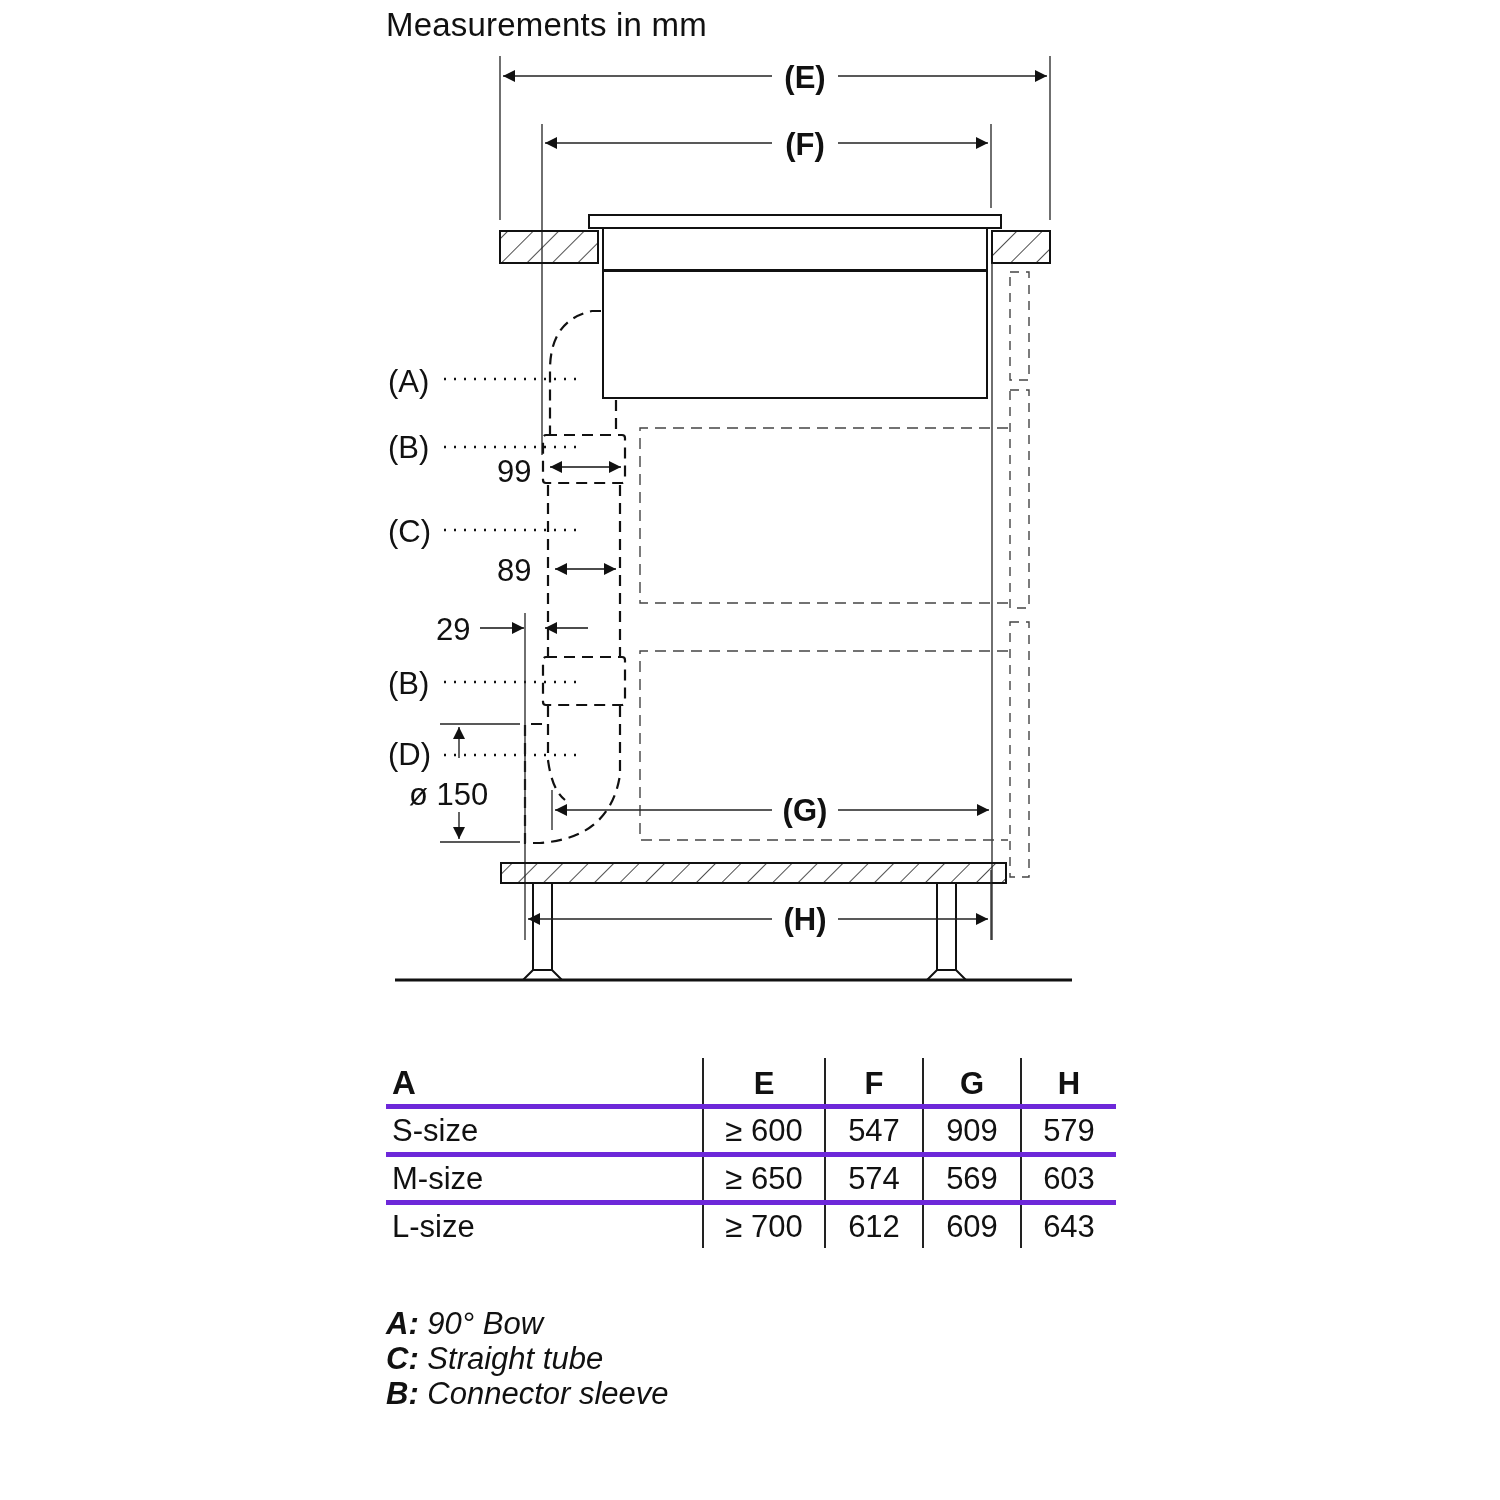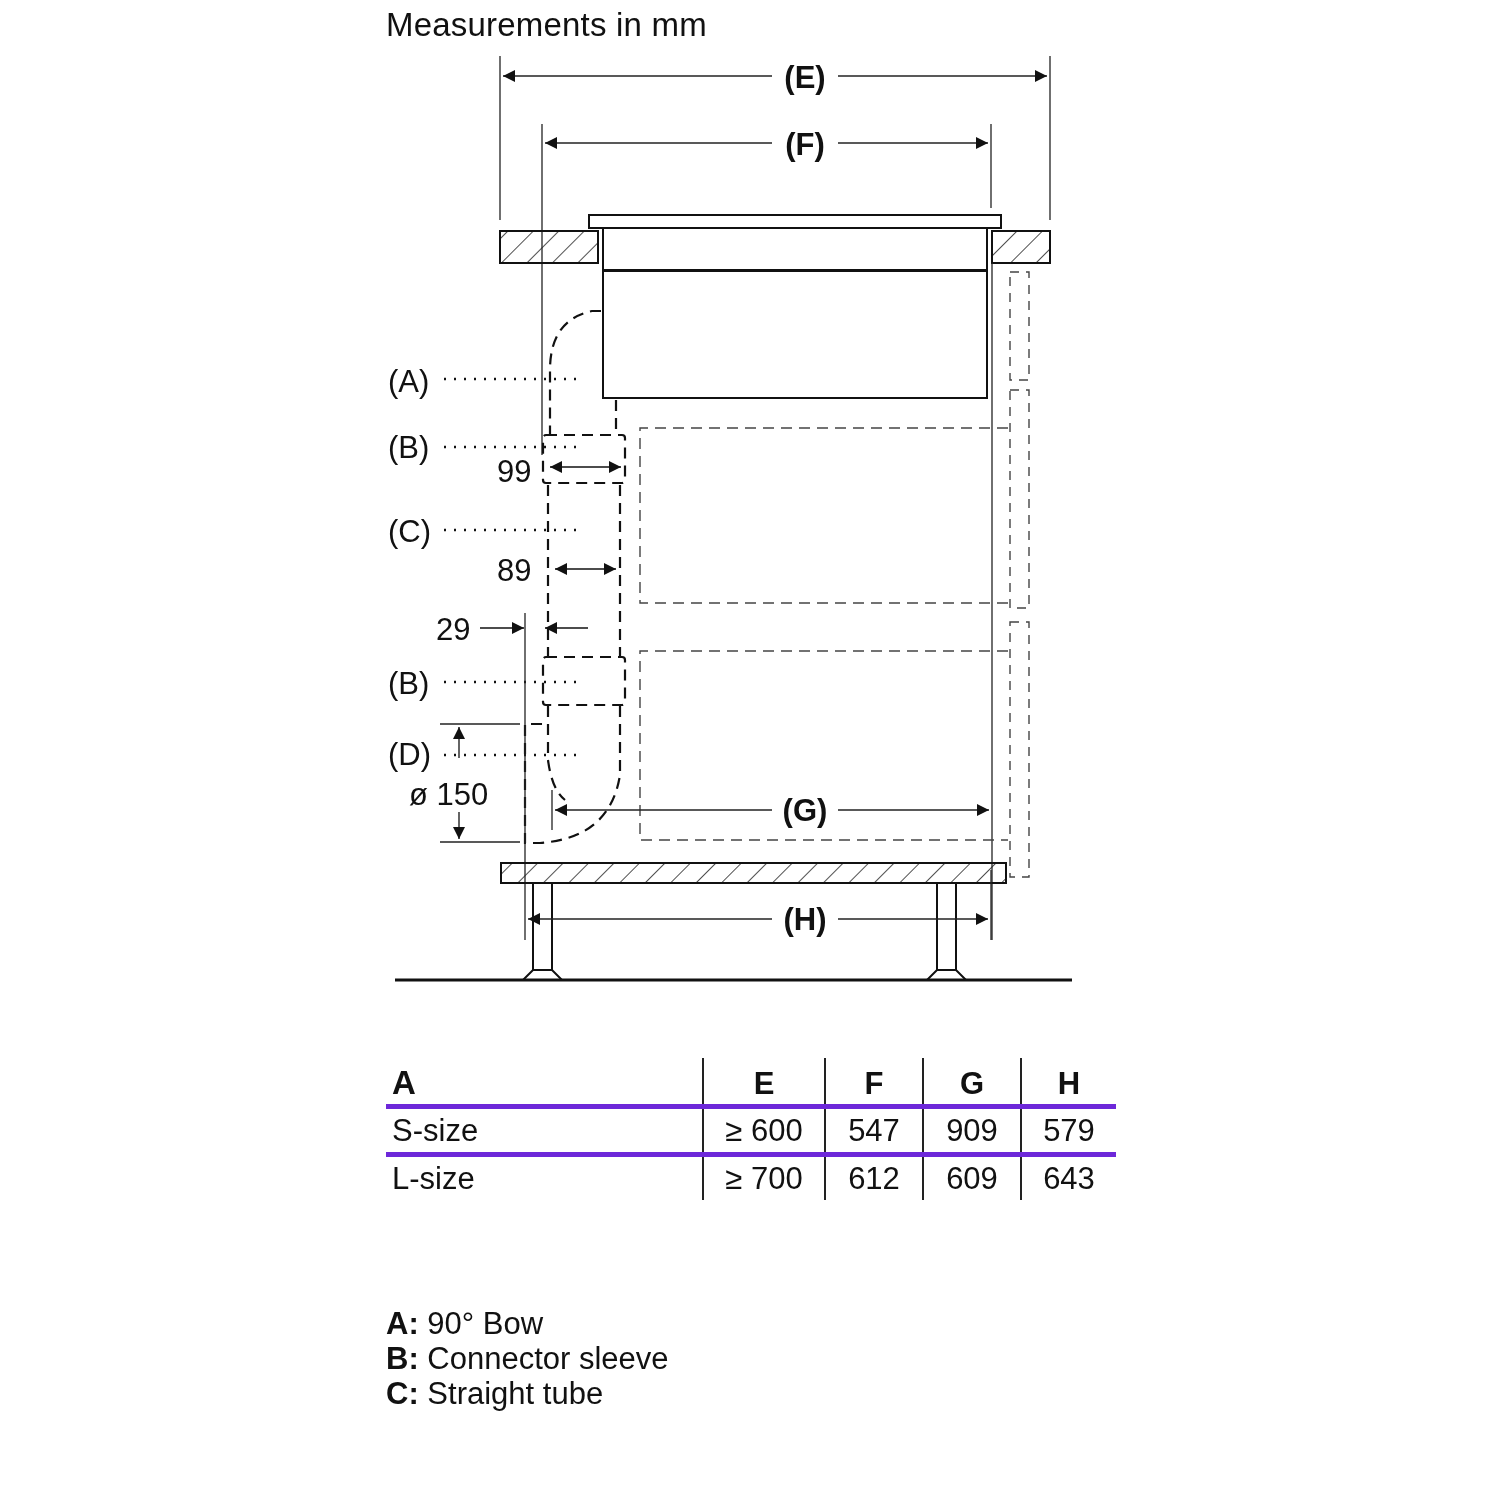--- a/index.html
+++ b/index.html
@@ -12,21 +12,21 @@
   table.dims { position:absolute; left:386px; top:1058px; border-collapse:collapse; font-size:31px; }
   table.dims th { font-weight:bold; height:44px; vertical-align:bottom; padding:0 0 2px 0; text-align:center; }
   table.dims th.first { text-align:left; padding-left:6px; font-size:33px; }
   table.dims td { height:43px; padding:0; text-align:center; border-top:5px solid #6d28d9; }
   table.dims td.first { text-align:left; padding-left:6px; width:310px; }
   table.dims th.first { width:310px; }
   table.dims .c1 { width:120px; border-left:2px solid #222; }
   table.dims .c2 { width:96px; border-left:2px solid #222; }
   table.dims .c3 { width:96px; border-left:2px solid #222; }
   table.dims .c4 { width:94px; border-left:2px solid #222; }
-  .legend { position:absolute; left:386px; top:1306px; font-size:31px; line-height:35px; }
+  .legend { position:absolute; left:386px; top:1306px; font-size:31px; line-height:35px;font-style:italic; }
   .legend .row { white-space:nowrap; }
   .legend .key { font-weight:bold; }
 </style>
 </head>
 <body>
 
 <div class="title">Measurements in mm</div>
 
 <svg class="drawing" width="1500" height="1040" viewBox="0 0 1500 1040" xmlns="http://www.w3.org/2000/svg">
   <defs>
@@ -166,35 +166,42 @@
   </thead>
   <tbody>
     <tr>
       <td class="first">S-size</td>
       <td class="c1">≥ 600</td>
       <td class="c2">547</td>
       <td class="c3">909</td>
       <td class="c4">579</td>
     </tr>
     <tr>
+      <td class="first">M-size</td>
+      <td class="c1">≥ 650</td>
+      <td class="c2">574</td>
+      <td class="c3">569</td>
+      <td class="c4">603</td>
+    </tr>
+    <tr>
       <td class="first">L-size</td>
       <td class="c1">≥ 700</td>
       <td class="c2">612</td>
       <td class="c3">609</td>
       <td class="c4">643</td>
     </tr>
   </tbody>
 </table>
 
 <div class="legend">
   <div class="row">
     <span class="key">A:</span>
     <span>90° Bow</span>
   </div>
   <div class="row">
+    <span class="key">C:</span>
+    <span>Straight tube</span>
+  </div>
+  <div class="row">
     <span class="key">B:</span>
     <span>Connector sleeve</span>
   </div>
-  <div class="row">
-    <span class="key">C:</span>
-    <span>Straight tube</span>
-  </div>
 </div>
 
 </body></html>

